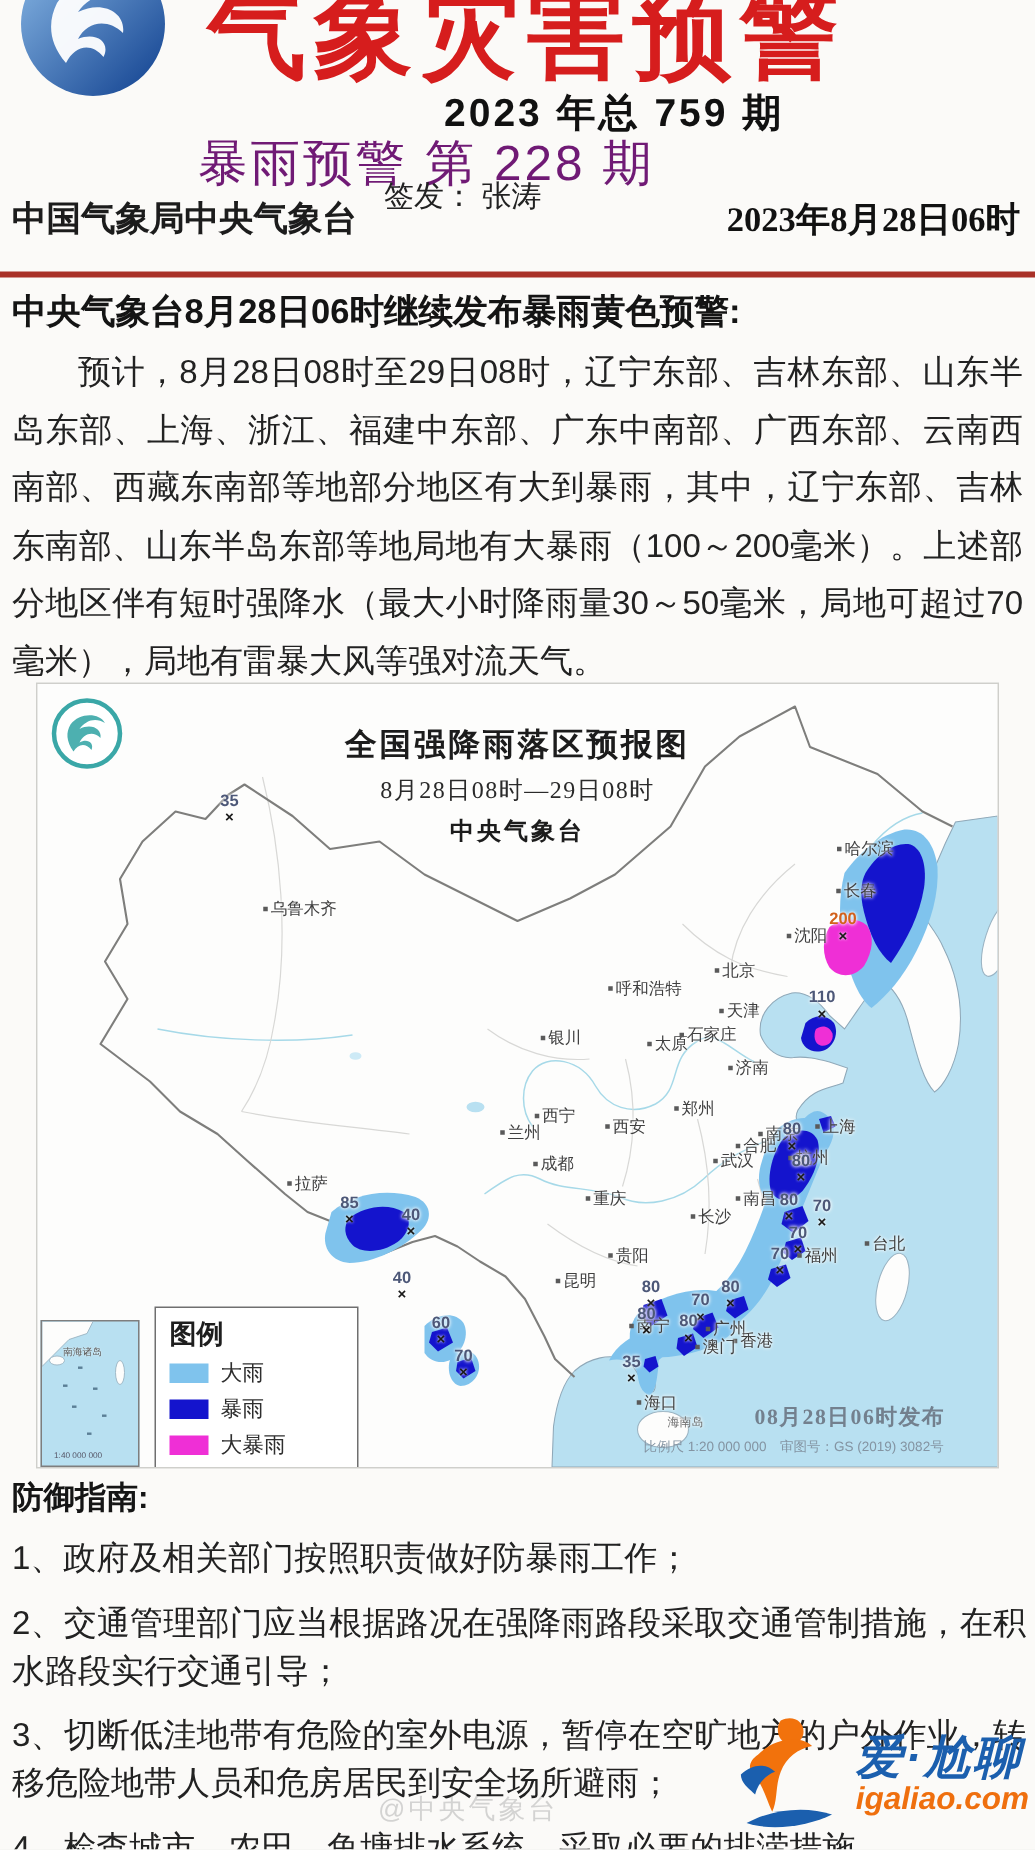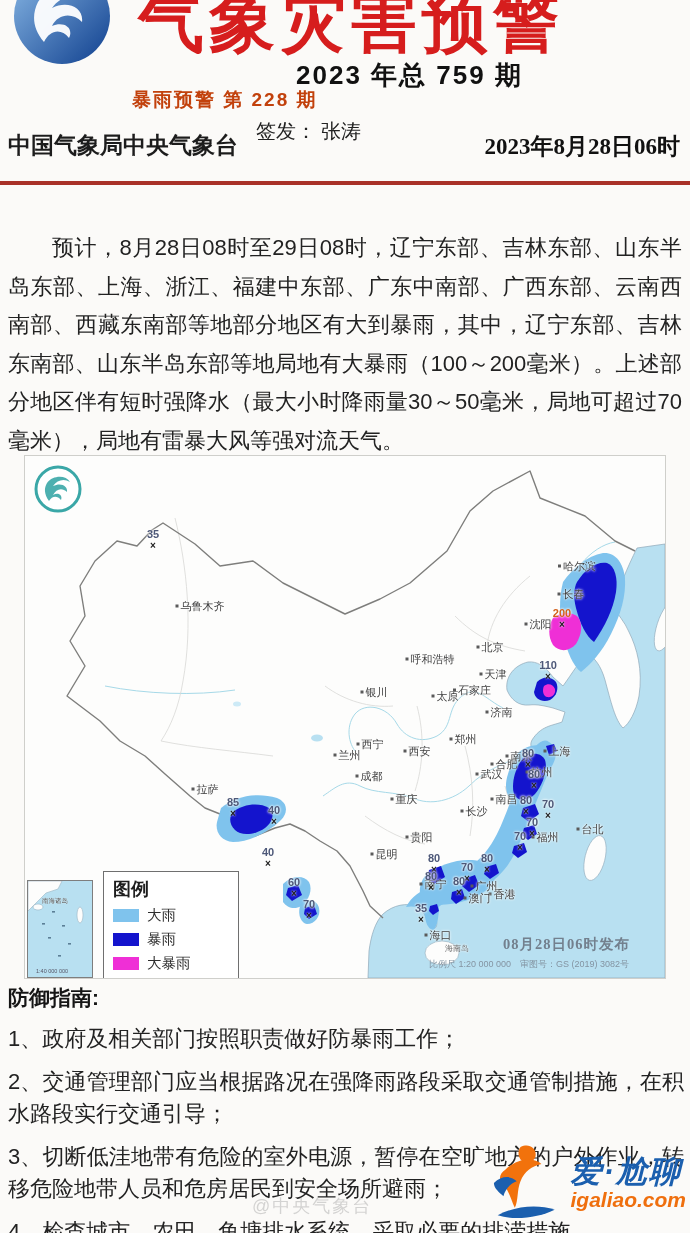--- a/index.html
+++ b/index.html
@@ -5,21 +5,21 @@
   html,body{margin:0;padding:0;}
   body{background:#efefed;font-family:"Liberation Sans","DejaVu Sans",sans-serif;}
   .page{position:relative;width:690px;height:1233px;background:#fbfaf8;overflow:hidden;margin:0 auto;}
 
   
   .masthead{position:absolute;left:0;top:0;width:690px;height:190px;text-align:right;}
   .cma-logo{position:absolute;left:12px;top:-34px;width:100px;height:100px;}
   .doc-title{position:absolute;left:138px;top:-22px;font-size:66px;font-weight:900;
     color:#d61d1d;letter-spacing:5px;font-family:"Liberation Serif","DejaVu Serif",serif;white-space:nowrap;}
   .issue-total{position:absolute;left:296px;top:58px;font-size:26px;font-weight:900;color:#111;letter-spacing:2px;}
-  .issue-no{position:absolute;left:132px;top:87px;font-size:19px;font-weight:700;color:#c2410c;letter-spacing:2px;}
+  .issue-no{position:absolute;left:132px;top:87px;font-size:33px;font-weight:400;color:#701a75;letter-spacing:2px;}
   .agency{position:absolute;left:8px;top:130px;font-size:23px;color:#1c1c1c;font-weight:600;
     font-family:"Liberation Serif","DejaVu Serif",serif;}
   .staff{position:absolute;left:256px;top:116px;font-size:20px;color:#222;
     font-family:"Liberation Serif","DejaVu Serif",serif;line-height:30px;}
   .issue-dt{position:absolute;right:10px;top:131px;font-size:23px;font-weight:700;color:#111;
     font-family:"Liberation Serif","DejaVu Serif",serif;}
   .red-rule{position:absolute;left:0;top:181px;width:690px;height:4px;background:#a93128;}
 
   
   .alert-head{position:absolute;left:8px;top:192px;width:674px;font-size:23px;font-weight:800;color:#141414;}
@@ -93,20 +93,21 @@
     <div class="issue-total">2023 年总 759 期</div>
     <div class="issue-no">暴雨预警 第 228 期</div>
     <div class="agency">中国气象局中央气象台</div>
     <div class="staff">
       <div>签发： 张涛</div>
     </div>
     <div class="issue-dt">2023年8月28日06时</div>
     <div class="red-rule"></div>
   </div>
 
+  <div class="alert-head">中央气象台8月28日06时继续发布暴雨黄色预警:</div>
   <div class="alert-body">预计，8月28日08时至29日08时，辽宁东部、吉林东部、山东半岛东部、上海、浙江、福建中东部、广东中南部、广西东部、云南西南部、西藏东南部等地部分地区有大到暴雨，其中，辽宁东部、吉林东南部、山东半岛东部等地局地有大暴雨（100～200毫米）。上述部分地区伴有短时强降水（最大小时降雨量30～50毫米，局地可超过70毫米），局地有雷暴大风等强对流天气。</div>
 
   <div class="map-panel">
     <div class="map-inner">
       <svg class="base" width="640" height="522" viewBox="0 0 640 522">
 
         <rect x="0" y="0" width="640" height="522" fill="#fdfdfc"></rect>
 
         <path fill="#b8e0f1" stroke="#8fa8b8" stroke-width="0.7" d="
           M612,92 C602,112 594,132 588,150 C592,158 600,166 604,176 C612,192 618,214 614,240
@@ -187,20 +188,25 @@
           <ellipse cx="417" cy="497" rx="17" ry="12"></ellipse>
           <ellipse cx="641" cy="170" rx="9" ry="26" transform="rotate(18 641 170)"></ellipse>
         </g>
       </svg>
 
       <svg class="map-logo" viewBox="0 0 100 100">
         <circle cx="50" cy="50" r="44" fill="#ffffff" stroke="#3aa7a7" stroke-width="6"></circle>
         <path d="M28,38 C40,22 66,22 74,36 C62,28 48,32 40,44 C56,36 70,44 68,56 C58,46 46,50 40,62 C50,56 60,62 56,72 C48,62 38,64 32,74 C22,60 22,48 28,38" fill="#3aa7a7" opacity="0.9"></path>
       </svg>
 
+      <div class="map-title">
+        <div class="t1">全国强降雨落区预报图</div>
+        <div class="t2">8月28日08时—29日08时</div>
+        <div class="t3">中央气象台</div>
+      </div>
 
       <div style="position:absolute;inset:0;">
           <div class="city" style="left: 175px; top: 150px;"><i></i>乌鲁木齐</div>
           <div class="city" style="left: 552px; top: 110px;"><i></i>哈尔滨</div>
           <div class="city" style="left: 546px; top: 138px;"><i></i>长春</div>
           <div class="city" style="left: 513px; top: 168px;"><i></i>沈阳</div>
           <div class="city" style="left: 405px; top: 203px;"><i></i>呼和浩特</div>
           <div class="city" style="left: 465px; top: 191px;"><i></i>北京</div>
           <div class="city" style="left: 468px; top: 218px;"><i></i>天津</div>
           <div class="city" style="left: 349px; top: 236px;"><i></i>银川</div>

